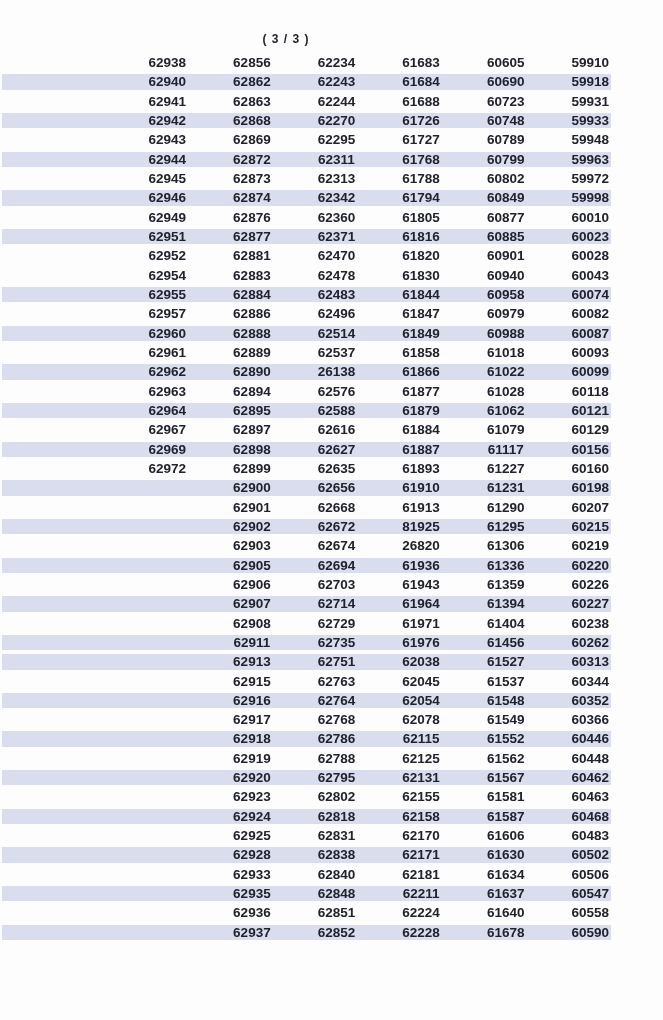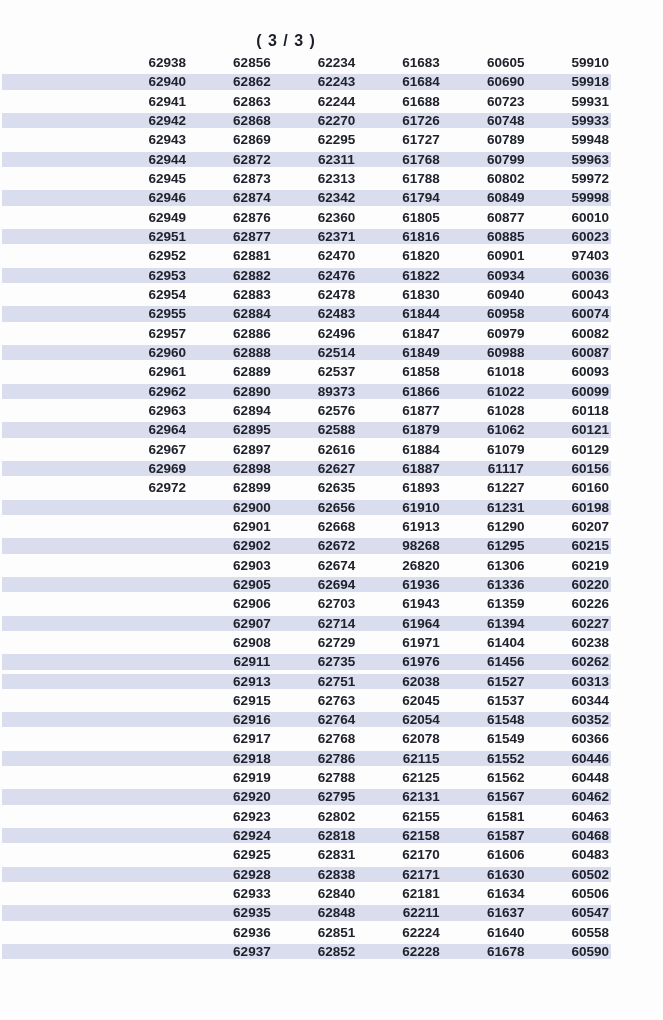--- a/index.html
+++ b/index.html
@@ -14,21 +14,21 @@
     background: #fdfdfd;
     overflow: hidden;
     font-family: "Liberation Sans", "DejaVu Sans", sans-serif;
   }
   #page-indicator {
     position: absolute;
     top: 32px;
     left: 238px;
     width: 96px;
     text-align: center;
-    font-size: 16px;
+    font-size: 12px;
     font-weight: bold;
     color: #1d1f28;
     letter-spacing: 1px;
   }
   #number-rows {
     position: absolute;
     top: 53px;
     left: 2px;
     width: 609px;
   }
@@ -167,31 +167,21 @@
           <div class="cell">60023</div>
         </div>
       </div>
       <div class="row">
         <div class="row-inner">
           <div class="cell">62952</div>
           <div class="cell">62881</div>
           <div class="cell">62470</div>
           <div class="cell">61820</div>
           <div class="cell">60901</div>
-          <div class="cell">97403</div>
-        </div>
-      </div>
-      <div class="row striped">
-        <div class="row-inner">
-          <div class="cell">62953</div>
-          <div class="cell">62882</div>
-          <div class="cell">62476</div>
-          <div class="cell">61822</div>
-          <div class="cell">60934</div>
-          <div class="cell">60036</div>
+          <div class="cell">60028</div>
         </div>
       </div>
       <div class="row">
         <div class="row-inner">
           <div class="cell">62954</div>
           <div class="cell">62883</div>
           <div class="cell">62478</div>
           <div class="cell">61830</div>
           <div class="cell">60940</div>
           <div class="cell">60043</div>
@@ -234,21 +224,21 @@
           <div class="cell">62537</div>
           <div class="cell">61858</div>
           <div class="cell">61018</div>
           <div class="cell">60093</div>
         </div>
       </div>
       <div class="row striped">
         <div class="row-inner">
           <div class="cell">62962</div>
           <div class="cell">62890</div>
-          <div class="cell">89373</div>
+          <div class="cell">26138</div>
           <div class="cell">61866</div>
           <div class="cell">61022</div>
           <div class="cell">60099</div>
         </div>
       </div>
       <div class="row">
         <div class="row-inner">
           <div class="cell">62963</div>
           <div class="cell">62894</div>
           <div class="cell">62576</div>
@@ -315,21 +305,21 @@
           <div class="cell">61913</div>
           <div class="cell">61290</div>
           <div class="cell">60207</div>
         </div>
       </div>
       <div class="row striped">
         <div class="row-inner">
           <div class="cell"></div>
           <div class="cell">62902</div>
           <div class="cell">62672</div>
-          <div class="cell">98268</div>
+          <div class="cell">81925</div>
           <div class="cell">61295</div>
           <div class="cell">60215</div>
         </div>
       </div>
       <div class="row">
         <div class="row-inner">
           <div class="cell"></div>
           <div class="cell">62903</div>
           <div class="cell">62674</div>
           <div class="cell">26820</div>

